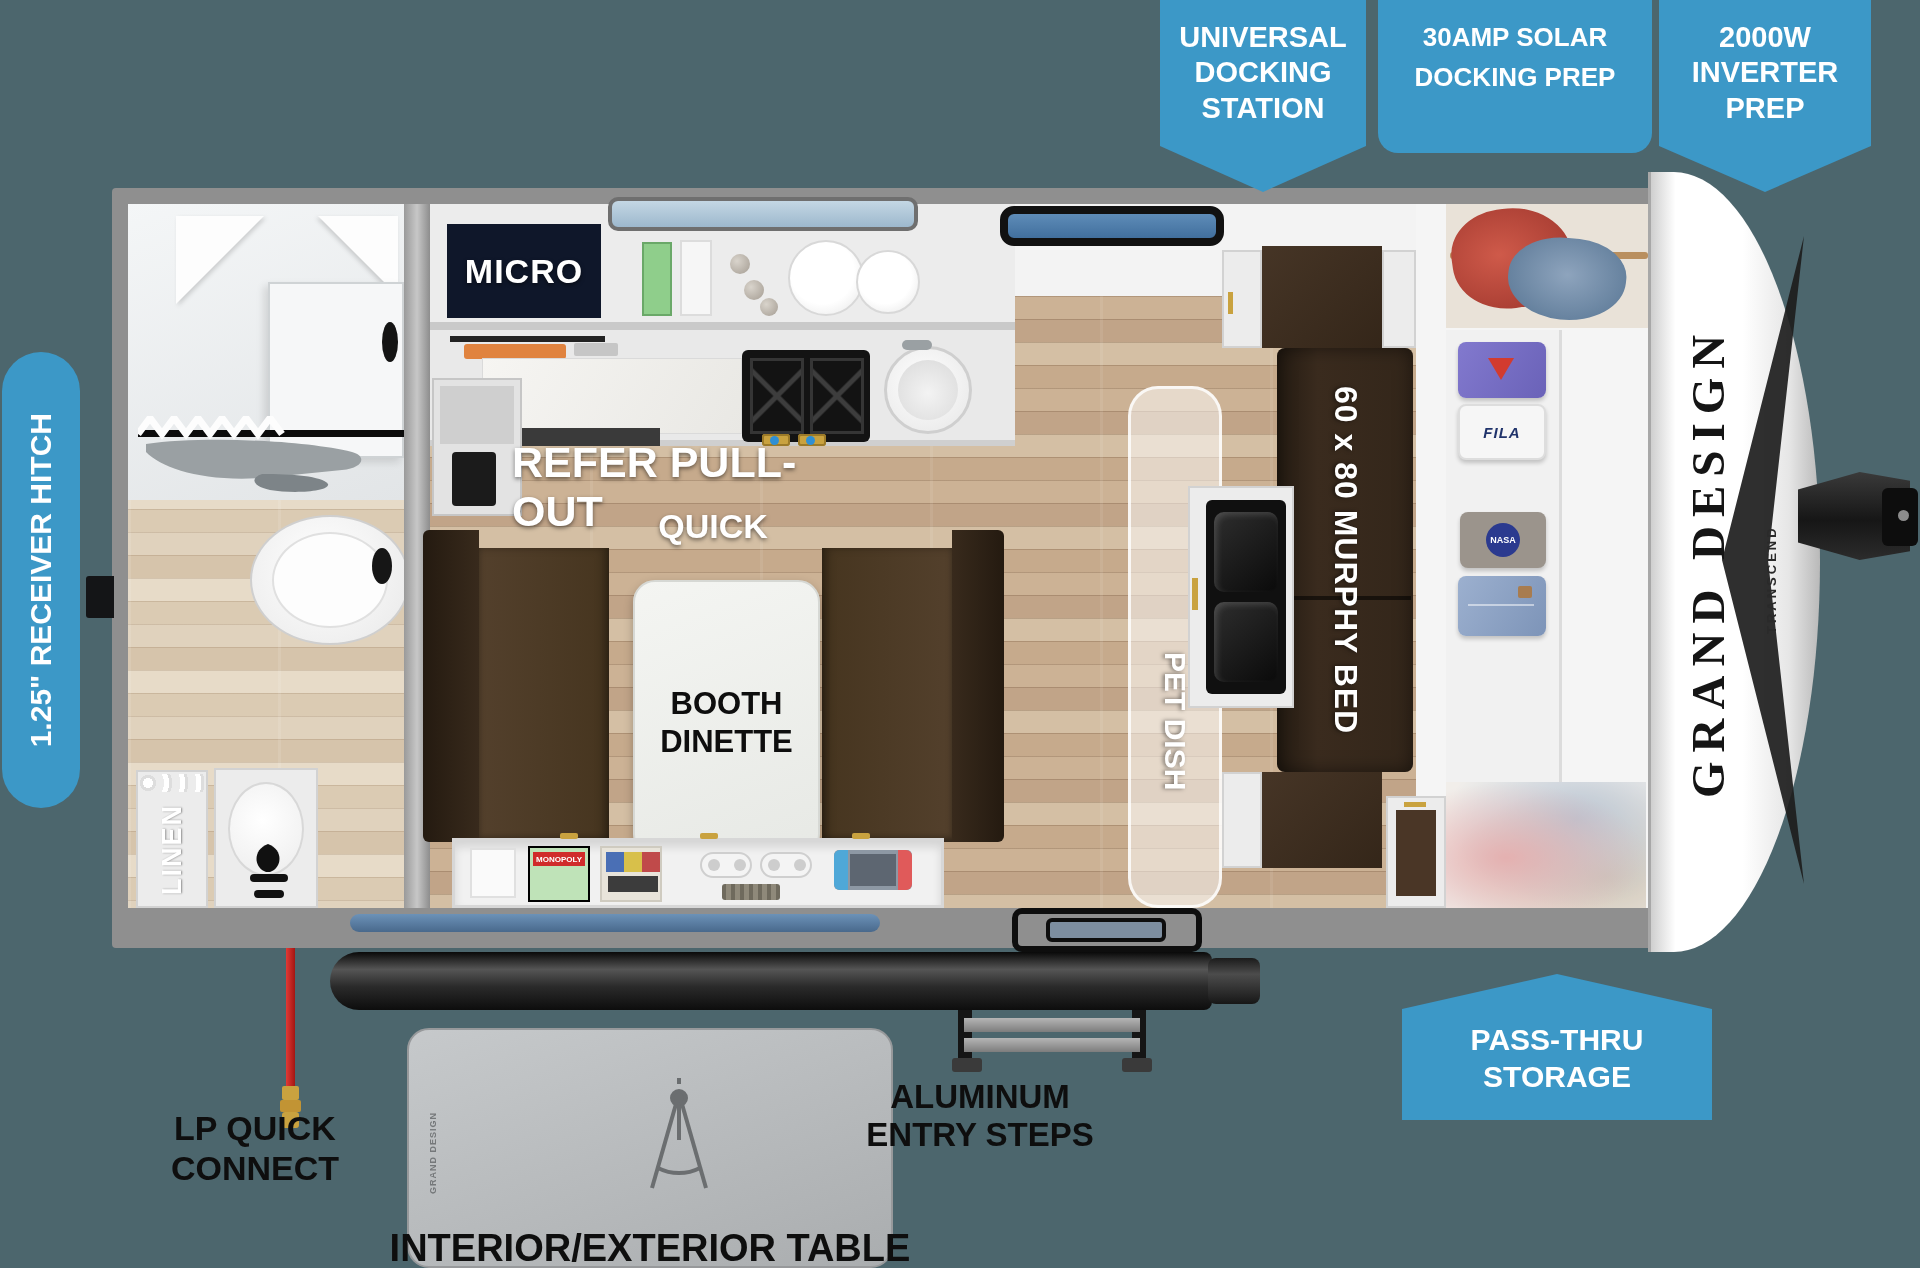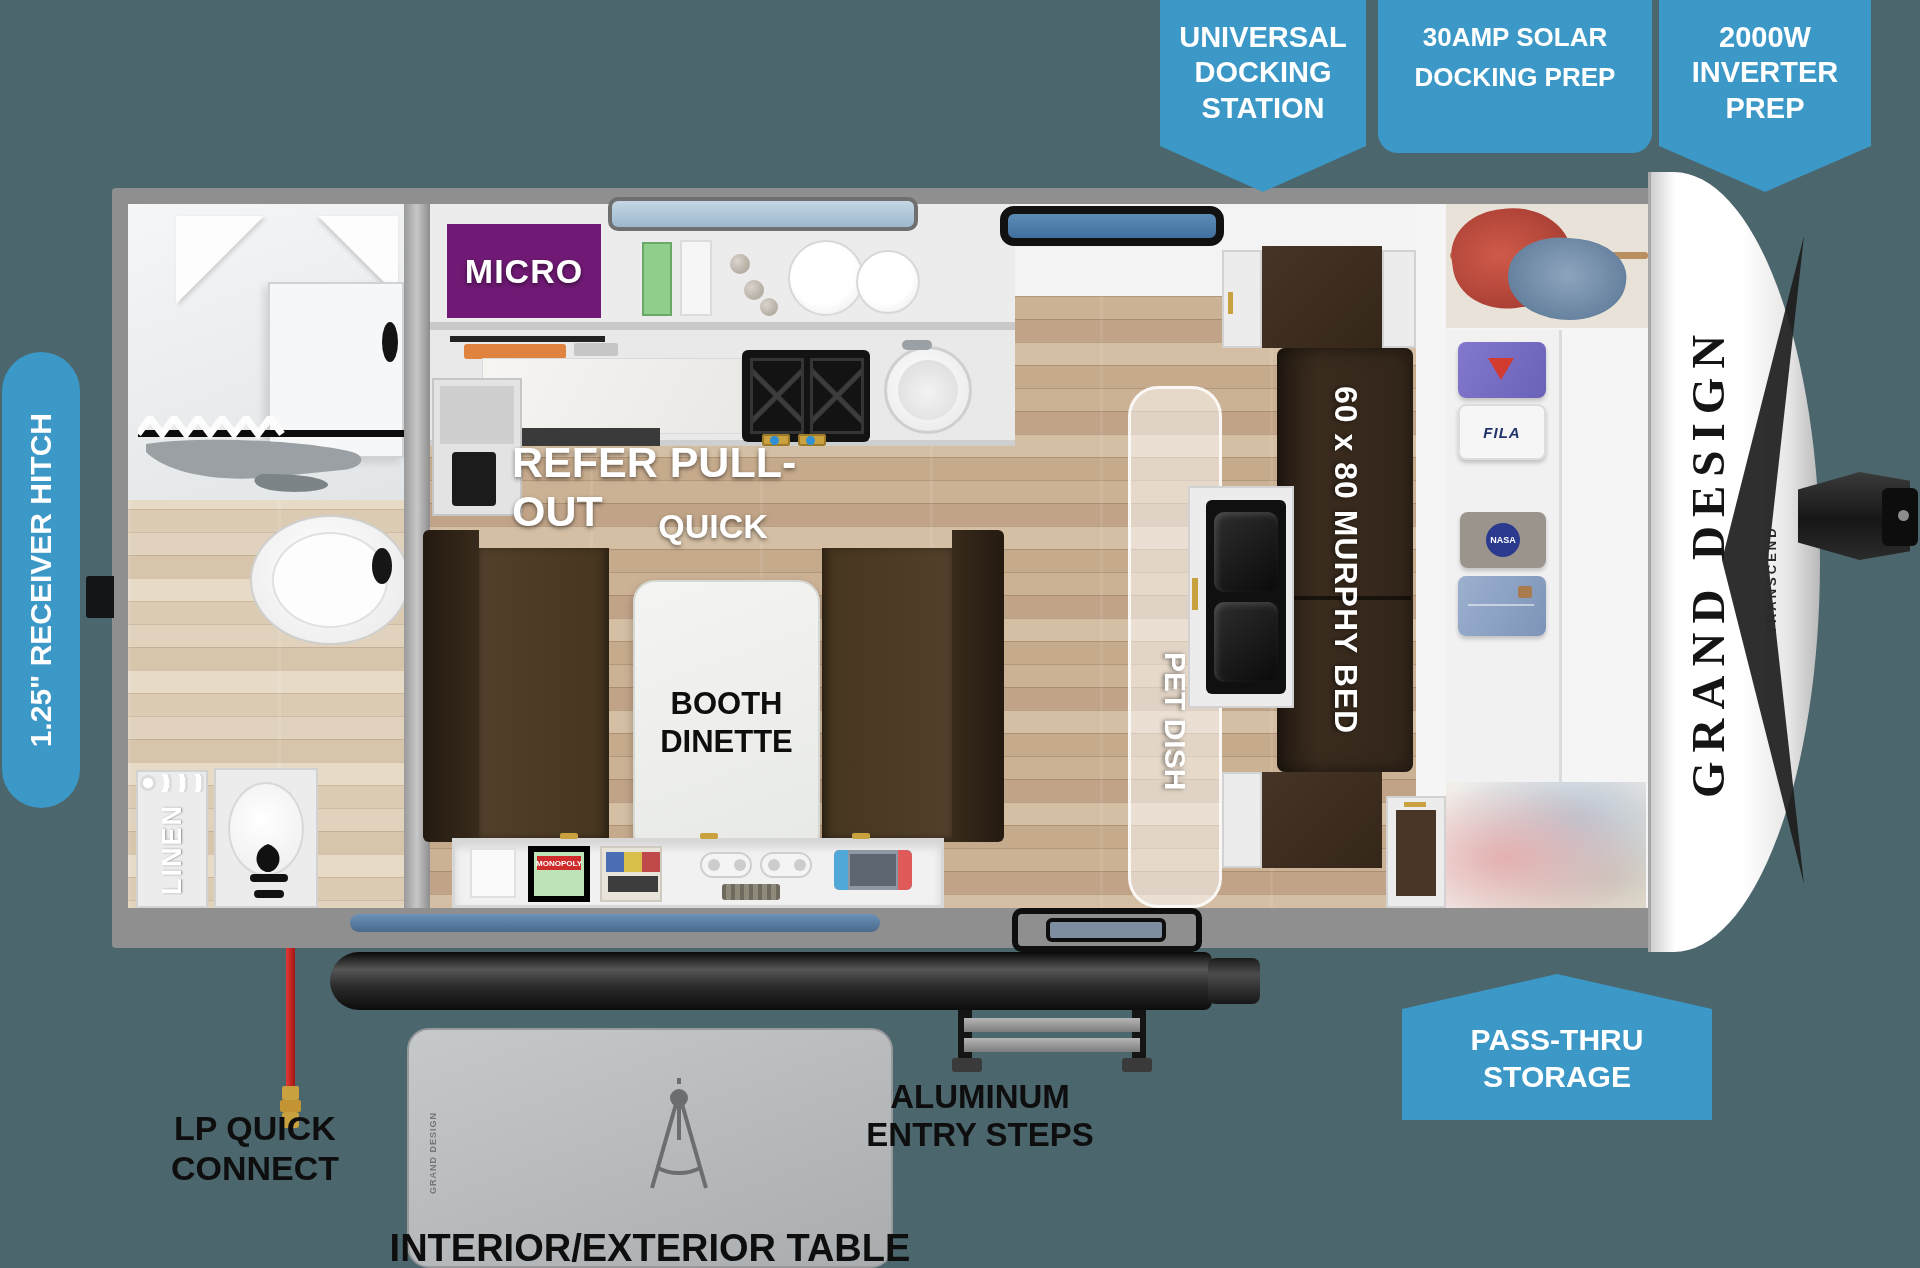--- a/index.html
+++ b/index.html
@@ -63,21 +63,21 @@
   <div class="a" style="left:228px;top:782px;width:76px;height:94px;background:radial-gradient(circle at 45% 40%,#ffffff,#ececec);border:2px solid #d8d8d8;border-radius:50%;box-sizing:border-box;"></div>
   <svg class="a" style="left:238px;top:842px;" width="60" height="62" viewBox="0 0 60 62">
     <path d="M30 2 C14 8 16 26 28 30 L32 30 C44 26 46 8 30 2 Z" fill="#111"></path>
     <rect x="12" y="32" width="38" height="8" rx="4" fill="#111"></rect>
     <rect x="16" y="48" width="30" height="8" rx="4" fill="#111"></rect>
   </svg>
 
   <div class="a" style="left:404px;top:204px;width:26px;height:704px;background:linear-gradient(90deg,#9a9a9a,#c7c7c7 50%,#8d8d8d);"></div>
 
   <div class="a" style="left:430px;top:204px;width:585px;height:126px;background:#ececec;border-bottom:8px solid #c9c9c9;box-sizing:border-box;"></div>
-  <div class="a f" style="left:447px;top:224px;width:154px;height:94px;background:#701a75;">
+  <div class="a f" style="left:447px;top:224px;width:154px;height:94px;background:#0f172a;">
     <span class="wt" style="font-size:34px;letter-spacing:1px;">MICRO</span>
   </div>
   <div class="a" style="left:642px;top:242px;width:30px;height:74px;background:#8fce8b;border:2px solid #6aa868;box-sizing:border-box;"></div>
   <div class="a" style="left:680px;top:240px;width:32px;height:76px;background:#f6f6f6;border:2px solid #dcdcdc;box-sizing:border-box;"></div>
   <div class="a" style="left:730px;top:254px;width:20px;height:20px;border-radius:50%;background:radial-gradient(circle at 35% 35%,#d9d4cc,#a49c92);"></div>
   <div class="a" style="left:744px;top:280px;width:20px;height:20px;border-radius:50%;background:radial-gradient(circle at 35% 35%,#d9d4cc,#a49c92);"></div>
   <div class="a" style="left:760px;top:298px;width:18px;height:18px;border-radius:50%;background:radial-gradient(circle at 35% 35%,#d9d4cc,#a49c92);"></div>
   <div class="a" style="left:788px;top:240px;width:76px;height:76px;border-radius:50%;background:radial-gradient(circle at 45% 42%,#ffffff 55%,#e3e3e3);border:2px solid #d8d8d8;box-sizing:border-box;"></div>
   <div class="a" style="left:856px;top:250px;width:64px;height:64px;border-radius:50%;background:radial-gradient(circle at 45% 42%,#ffffff 55%,#e3e3e3);border:2px solid #d8d8d8;box-sizing:border-box;"></div>
 
@@ -115,21 +115,21 @@
   <div class="a" style="left:952px;top:530px;width:52px;height:312px;background:linear-gradient(90deg,#382a1c,#241a10);border-radius:0 6px 6px 0;"></div>
   <div class="a" style="left:633px;top:580px;width:187px;height:276px;background:linear-gradient(160deg,#f4f5f2,#e7e9e5);border:2px solid #d6d8d4;border-radius:22px;box-sizing:border-box;box-shadow:0 4px 10px rgba(0,0,0,.25);"></div>
   <div class="a f bt" style="left:633px;top:686px;width:187px;height:36px;font-size:31px;">BOOTH</div>
   <div class="a f bt" style="left:633px;top:724px;width:187px;height:36px;font-size:31px;">DINETTE</div>
 
   <div class="a" style="left:452px;top:838px;width:492px;height:70px;background:#f1f1f1;border:3px solid #d7d7d7;box-sizing:border-box;box-shadow:inset 0 6px 10px rgba(0,0,0,.12);"></div>
   <div class="a gold" style="left:560px;top:833px;width:18px;height:6px;border-radius:2px;"></div>
   <div class="a gold" style="left:700px;top:833px;width:18px;height:6px;border-radius:2px;"></div>
   <div class="a gold" style="left:852px;top:833px;width:18px;height:6px;border-radius:2px;"></div>
   <div class="a" style="left:470px;top:848px;width:46px;height:50px;background:#fafafa;border:2px solid #e0e0e0;box-sizing:border-box;"></div>
-  <div class="a" style="left:528px;top:846px;width:62px;height:56px;background:#bfe3b8;border:6px solid #000000;box-sizing:border-box;">
+  <div class="a" style="left:528px;top:846px;width:62px;height:56px;background:#bfe3b8;border:2px solid #000000;box-sizing:border-box;">
     <div class="f" style="margin:4px 3px 0 3px;height:14px;background:#d02b2b;color:#fff;font-size:8px;font-weight:bold;letter-spacing:0;">MONOPOLY</div>
   </div>
   <div class="a" style="left:600px;top:846px;width:62px;height:56px;background:#e8e4da;border:2px solid #cfcbc0;box-sizing:border-box;">
     <div class="a" style="left:4px;top:4px;width:54px;height:20px;background:linear-gradient(90deg,#4a6fb5 33%,#d8c04a 33% 66%,#c04a4a 66%);"></div>
     <div class="a" style="left:6px;top:28px;width:50px;height:16px;background:#3c3c3c;"></div>
   </div>
   <div class="a" style="left:700px;top:852px;width:52px;height:26px;background:#f4f4f4;border:2px solid #cfcfcf;border-radius:14px;box-sizing:border-box;">
       <div class="a" style="left:6px;top:5px;width:12px;height:12px;border-radius:50%;background:#cdcdcd;"></div>
       <div class="a" style="left:32px;top:5px;width:12px;height:12px;border-radius:50%;background:#cdcdcd;"></div>
     </div>

